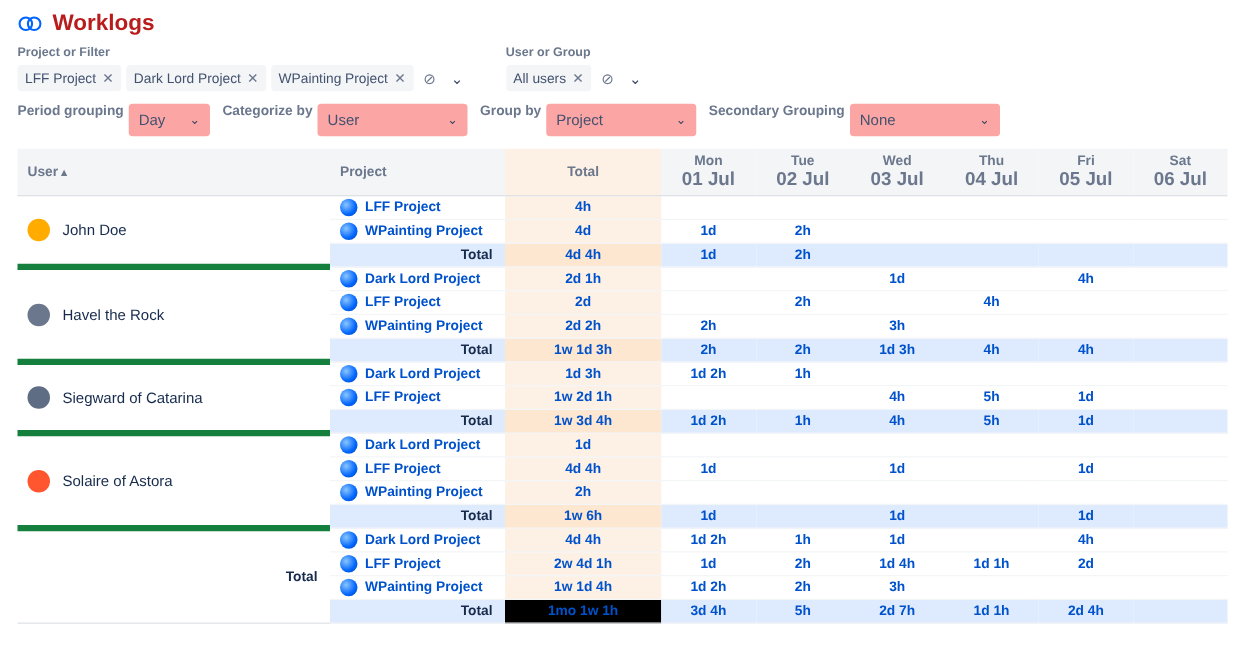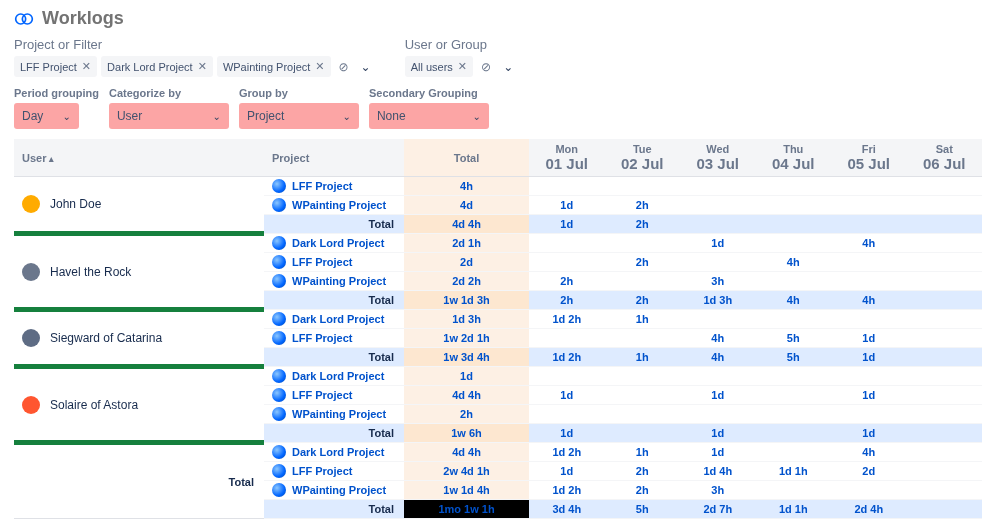--- a/index.html
+++ b/index.html
@@ -1,33 +1,33 @@
 <!DOCTYPE html>
 <html><head>
 <meta charset="utf-8">
 <style>
 *{box-sizing:border-box;margin:0;padding:0}
 body{font-family:-apple-system,Segoe UI,Arial,sans-serif;font-size:12px;color:#172b4d;background:#fff;width:998px}
 .header{display:flex;align-items:center;gap:8px;padding:8px 14px 4px}
 .header-icon{width:20px;height:20px}
-.header h1{font-size:18px;font-weight:700;color:#737373}
+.header h1{font-size:18px;font-weight:700;color:#b91c1c}
 .filters{padding:4px 14px 8px;display:flex;gap:30px;flex-wrap:wrap}
 .fblock{display:flex;flex-direction:column;gap:4px}
-.flabel{font-size:13px;color:#6b778c;font-weight:400}
+.flabel{font-size:10px;color:#6b778c;font-weight:700}
 .chips{display:flex;gap:4px;align-items:center}
 .chip{background:#f4f5f7;border-radius:3px;padding:4px 6px;font-size:11px;color:#42526e;display:inline-flex;align-items:center;gap:5px}
 .chip .x{color:#6b778c;cursor:pointer;font-size:11px}
 .chips .clear{color:#6b778c;padding:0 4px;cursor:pointer}
 .chips .chev{color:#344563;cursor:pointer;padding:0 4px}
 .daterange{display:flex;align-items:center;gap:10px;padding-top:2px}
 .daterange .nav{color:#344563;cursor:pointer;padding:4px 8px;font-size:14px}
 .daterange .d{font-size:15px;color:#172b4d}
 .daterange .arrow{color:#97a0af;font-size:15px}
 .groupers{padding:2px 14px 10px;display:flex;gap:10px}
-.sel{display:flex;flex-direction:column;gap:4px}
+.sel{display:flex;gap:4px}
 .sel .lab{font-size:11px;color:#6b778c;font-weight:600}
 .sel .box{background:#fca5a5;border-radius:3px;padding:6px 8px;display:flex;justify-content:space-between;align-items:center;cursor:pointer;font-size:12px;color:#42526e}
 .sel.s1 .box{width:65px}
 .sel.s2 .box{width:120px}
 .sel.s3 .box{width:120px}
 .sel.s4 .box{width:120px}
 .sel .chev{color:#344563;font-size:10px}
 
 .tbl{border-collapse:collapse;width:968px;margin:0 14px}
 .tbl th,.tbl td{padding:0;font-size:11px}

